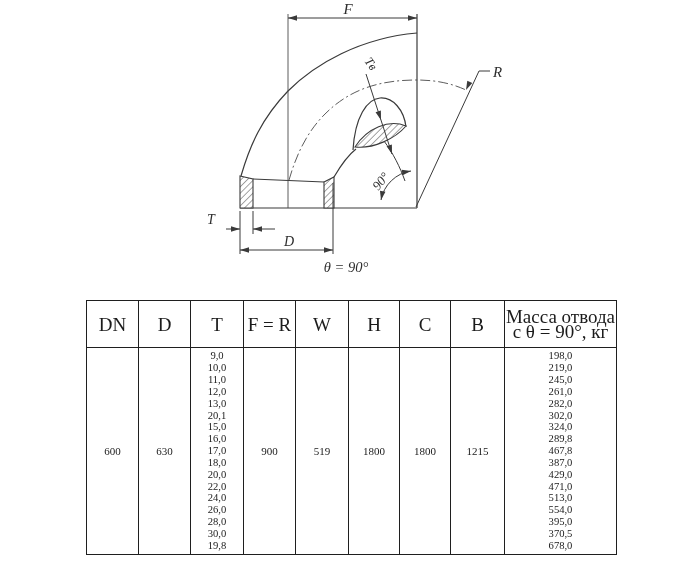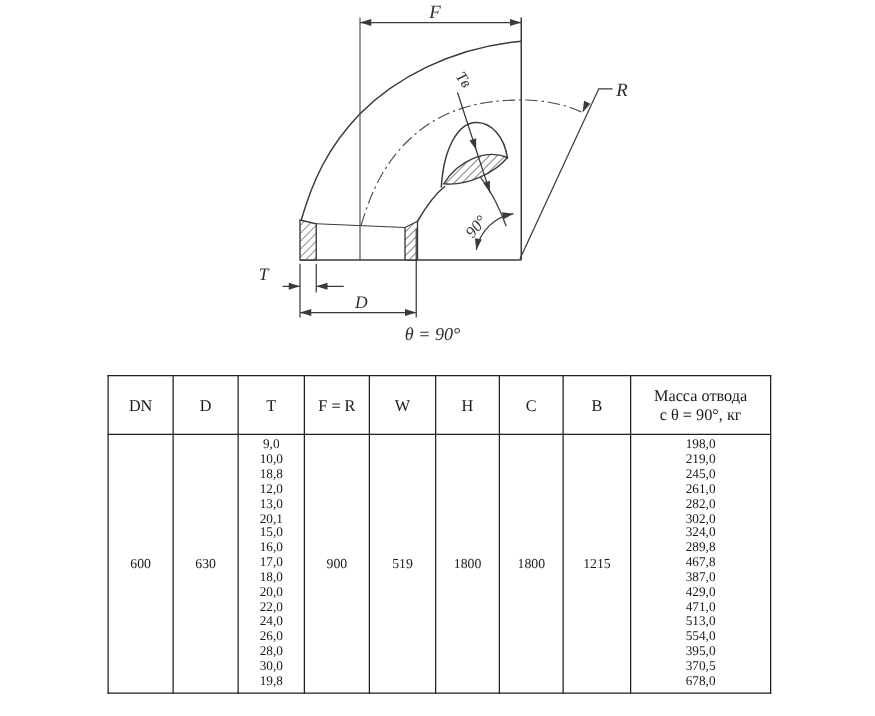--- a/index.html
+++ b/index.html
@@ -5,21 +5,21 @@
   html,body{margin:0;padding:0;background:#f6f6f5;}
   .page{position:relative;width:700px;height:573px;background:#ffffff;overflow:hidden;
         font-family:"Liberation Serif", serif;color:#1b1b1b;}
   .drawing{position:absolute;left:0;top:0;}
   svg text{fill:#2e2e2e;}
   .dim-label{font-family:"Liberation Serif", serif;font-style:italic;}
   .dim-table{position:absolute;left:86px;top:300px;border-collapse:collapse;table-layout:fixed;
              background:#fff;}
   .dim-table th,.dim-table td{border:1.6px solid #1f1f1f;text-align:center;vertical-align:middle;
              padding:0;font-weight:normal;}
-  .dim-table th{height:46px;font-size:13px;line-height:15px;white-space:pre-line;}
+  .dim-table th{height:46px;font-size:19px;line-height:15px;white-space:pre-line;}
   .dim-table td{height:206px;font-size:11px;text-align:center;}
   .stack{display:flex;flex-direction:column;justify-content:center;height:100%;}
   .stack div{font-size:10.6px;line-height:11.85px;}
 </style>
 </head>
 <body>
 
 <div class="page">
 
   <svg class="drawing" width="700" height="295" viewBox="0 0 700 295">
@@ -119,21 +119,21 @@
       </tr>
     </thead>
     <tbody>
       <tr>
         <td>600</td>
         <td>630</td>
         <td>
           <div class="stack">
               <div>9,0</div>
               <div>10,0</div>
-              <div>18,8</div>
+              <div>11,0</div>
               <div>12,0</div>
               <div>13,0</div>
               <div>20,1</div>
               <div>15,0</div>
               <div>16,0</div>
               <div>17,0</div>
               <div>18,0</div>
               <div>20,0</div>
               <div>22,0</div>
               <div>24,0</div>

